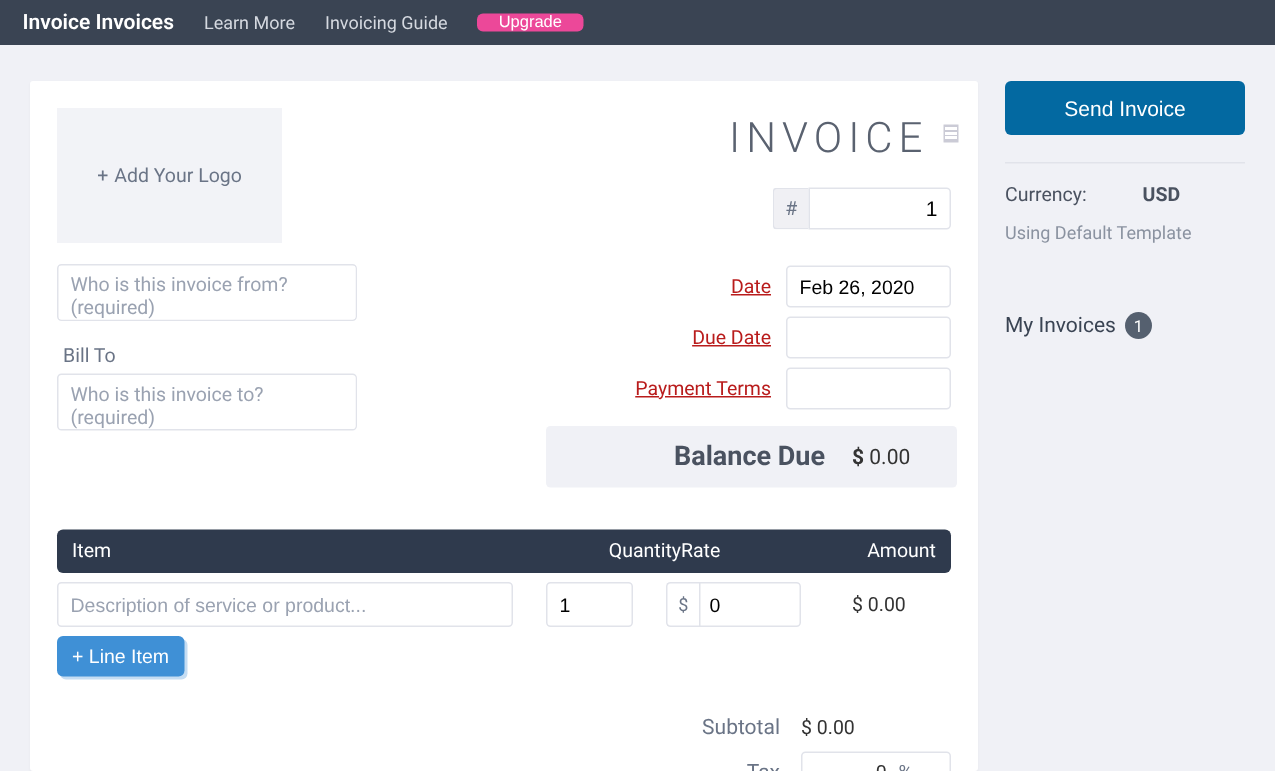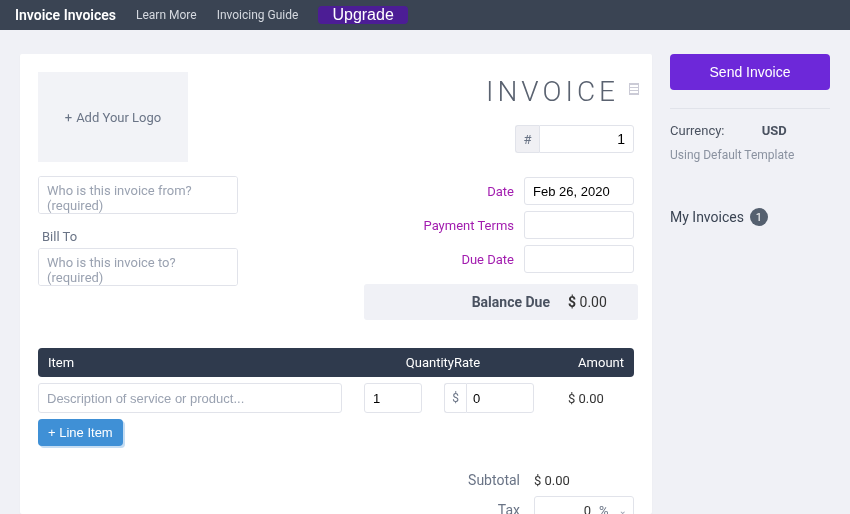--- a/index.html
+++ b/index.html
@@ -25,25 +25,25 @@
     color: #fff;
     font-weight: 600;
     font-size: 14px;
   }
   .navbar .navlink {
     color: #d5d9e0;
     font-size: 12px;
     text-decoration: none;
   }
   .navbar .upgrade {
-    background: #4c1d95;
+    background: #ec4899;
     color: #fff;
     border: none;
     border-radius: 4px;
-    font-size: 16px;
+    font-size: 11px;
     padding: 0 14px;
     cursor: pointer;
   }
   
   .container {
     display: flex;
     padding: 24px 20px 0 20px;
     gap: 18px;
   }
   .card {
@@ -157,23 +157,24 @@
     gap: 4px;
   }
   .meta-row {
     display: flex;
     align-items: center;
     justify-content: flex-end;
     gap: 10px;
     height: 30px;
   }
   .meta-label {
-    color: #a21caf;
+    color: #b91c1c;
     font-size: 13px;
     text-align: left;
+    text-decoration: underline;
   }
   .meta-input {
     width: 110px;
     height: 28px;
     border: 1px solid #e1e3ea;
     border-radius: 3px;
     padding: 0 8px;
     font-size: 13px;
     text-align: left;
   }
@@ -184,21 +185,21 @@
     justify-content: flex-end;
     align-items: center;
     gap: 18px;
     margin-top: 6px;
     margin-right: -4px;
     border-radius: 3px;
   }
   .balance-label {
     font-weight: 700;
     color: #4a5260;
-    font-size: 14px;
+    font-size: 18px;
   }
   .balance-val {
     color: #333;
     font-size: 14px;
     width: 60px;
   }
   .balance-val .dollar { font-weight: 700; }
   
   .items-head {
     background: #2f3a4d;
@@ -320,21 +321,21 @@
     color: #6a7486;
     font-size: 13px;
   }
   .tax-chev {
     padding: 0 6px;
     color: #9aa2b1;
     font-size: 10px;
   }
   
   .send-btn {
-    background: #6d28d9;
+    background: #0369a1;
     color: #fff;
     border: none;
     border-radius: 4px;
     height: 36px;
     font-size: 14px;
     cursor: pointer;
     width: 100%;
   }
   .download-link {
     color: #7ba9db;
@@ -410,25 +411,25 @@
         <textarea class="addr-input" placeholder="Who is this invoice from? (required)" style=""></textarea>
         <div class="billto-label">Bill To</div>
         <textarea class="addr-input" placeholder="Who is this invoice to? (required)" style=""></textarea>
       </div>
       <div class="right-meta">
         <div class="meta-row">
           <span class="meta-label">Date</span>
           <input class="meta-input" value="Feb 26, 2020" style="">
         </div>
         <div class="meta-row">
+          <span class="meta-label">Due Date</span>
+          <input class="meta-input" value="" style="">
+        </div>
+        <div class="meta-row">
           <span class="meta-label">Payment Terms</span>
-          <input class="meta-input" value="" style="">
-        </div>
-        <div class="meta-row">
-          <span class="meta-label">Due Date</span>
           <input class="meta-input" value="" style="">
         </div>
         <div class="balance-row">
           <span class="balance-label">Balance Due</span>
           <span class="balance-val"><span class="dollar">$</span> <span>0.00</span></span>
         </div>
       </div>
     </div>
 
     <div class="items-head">

